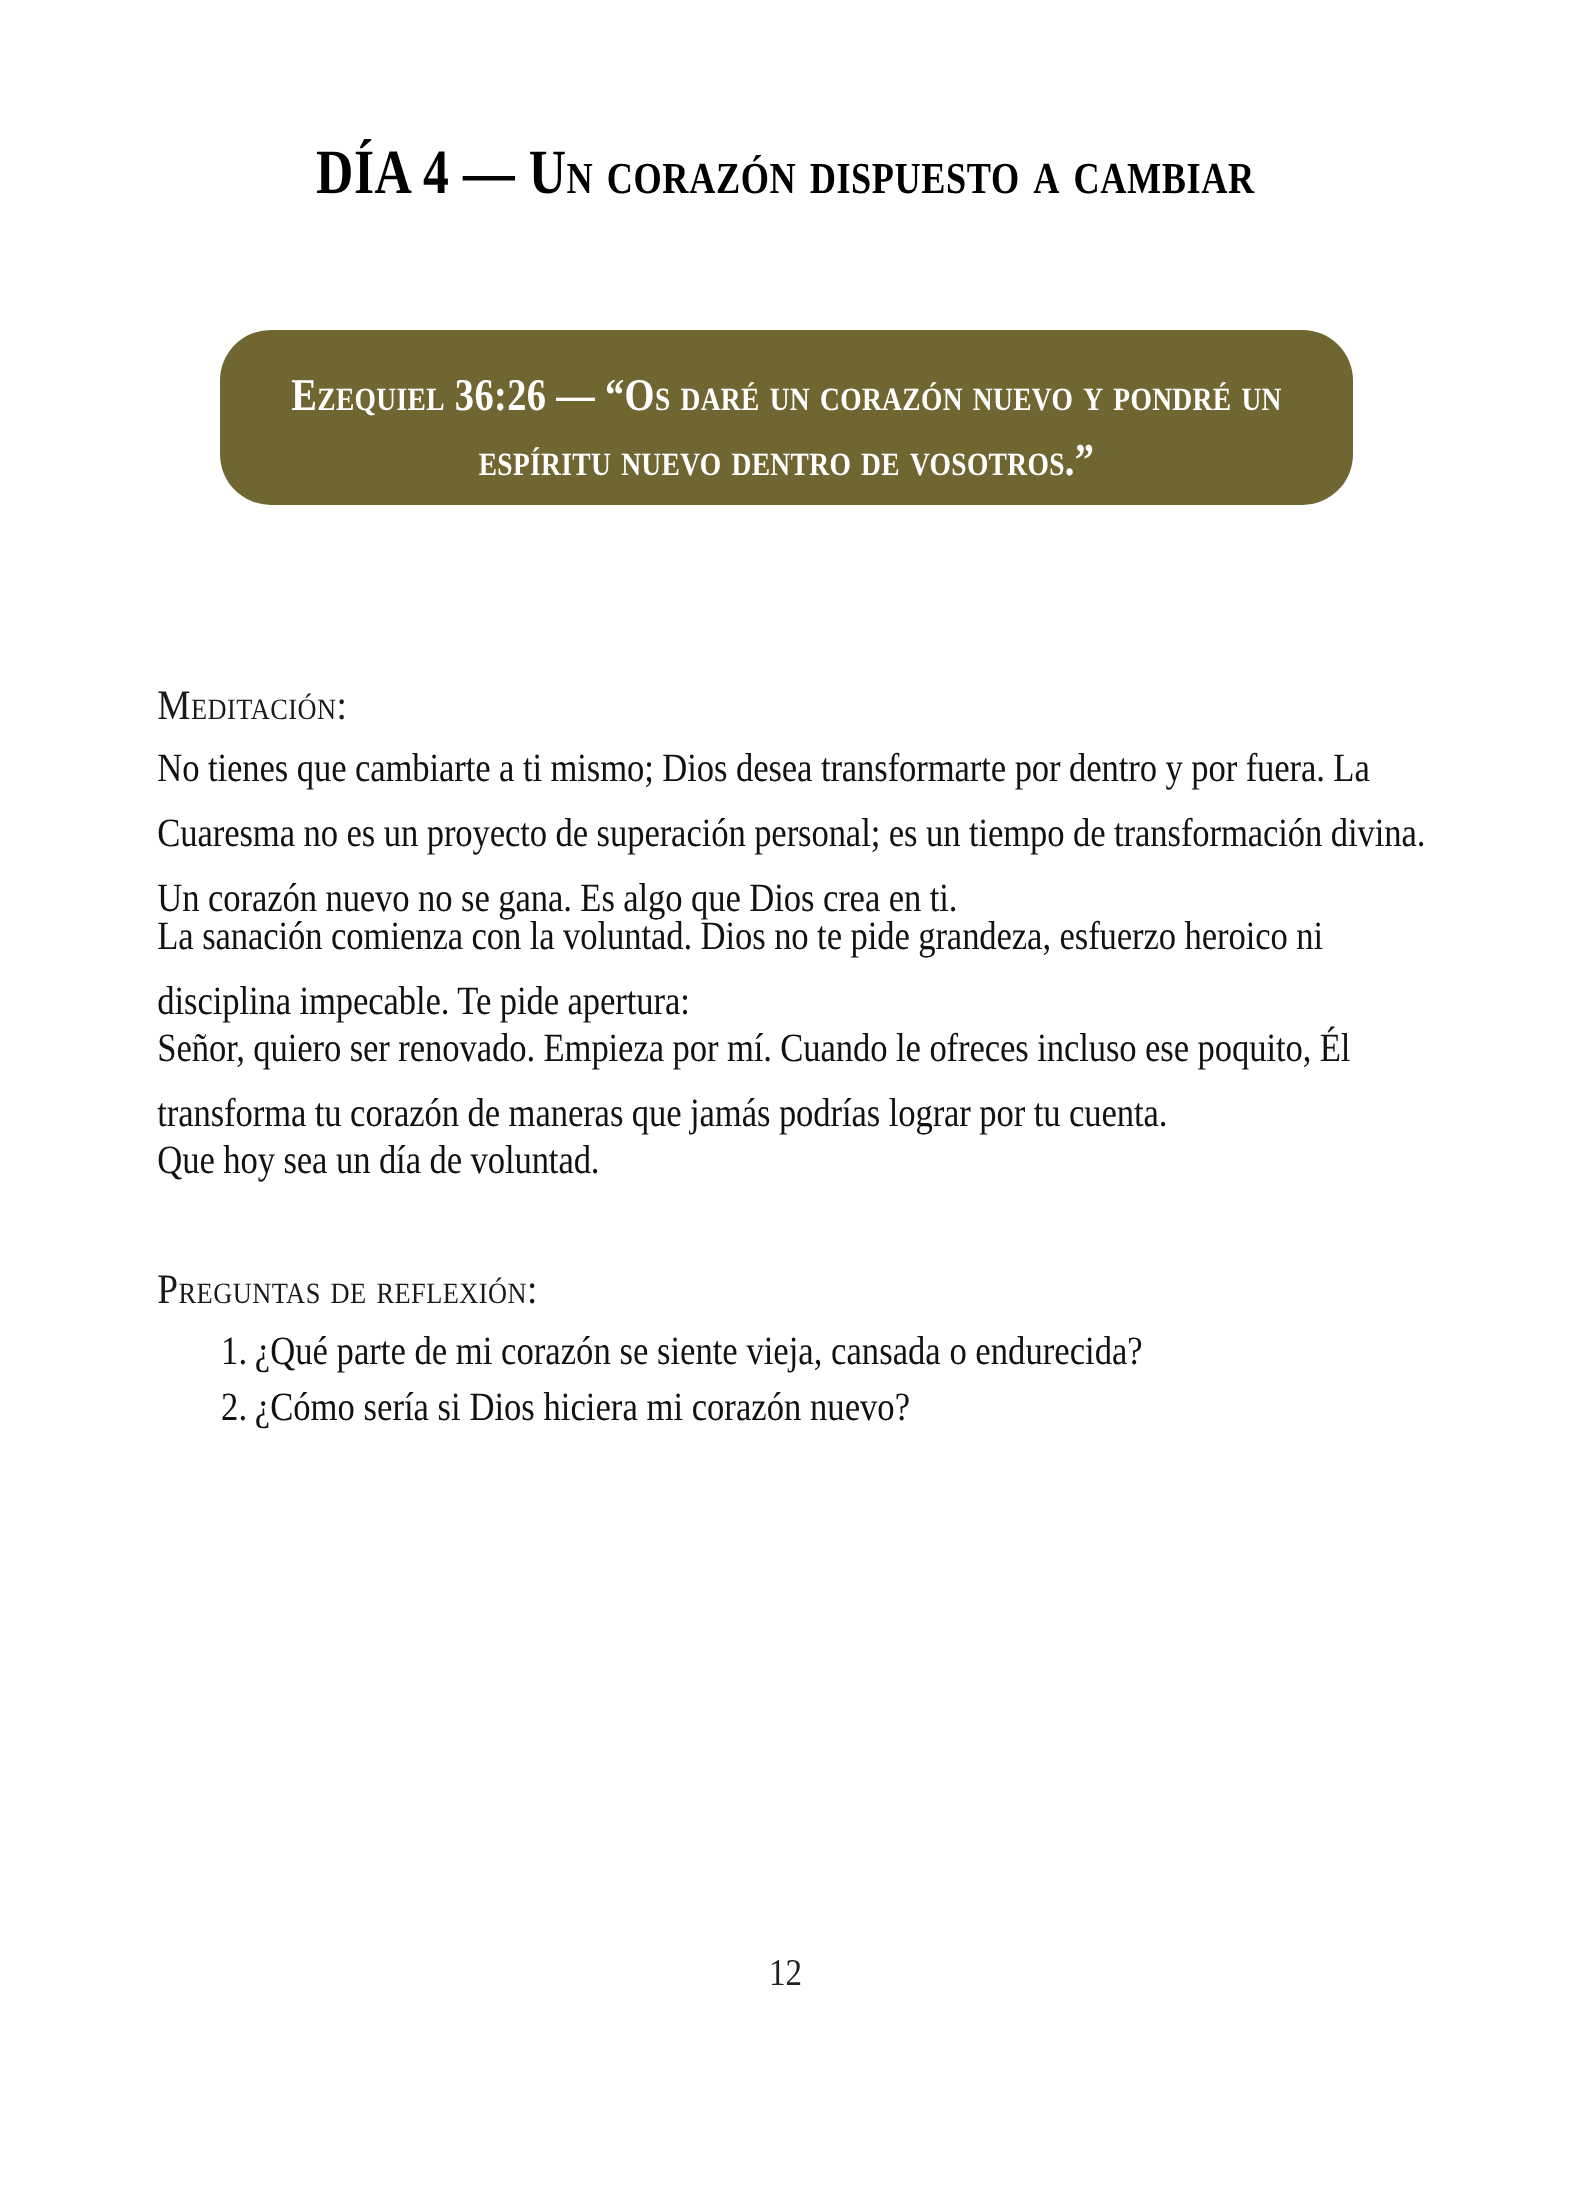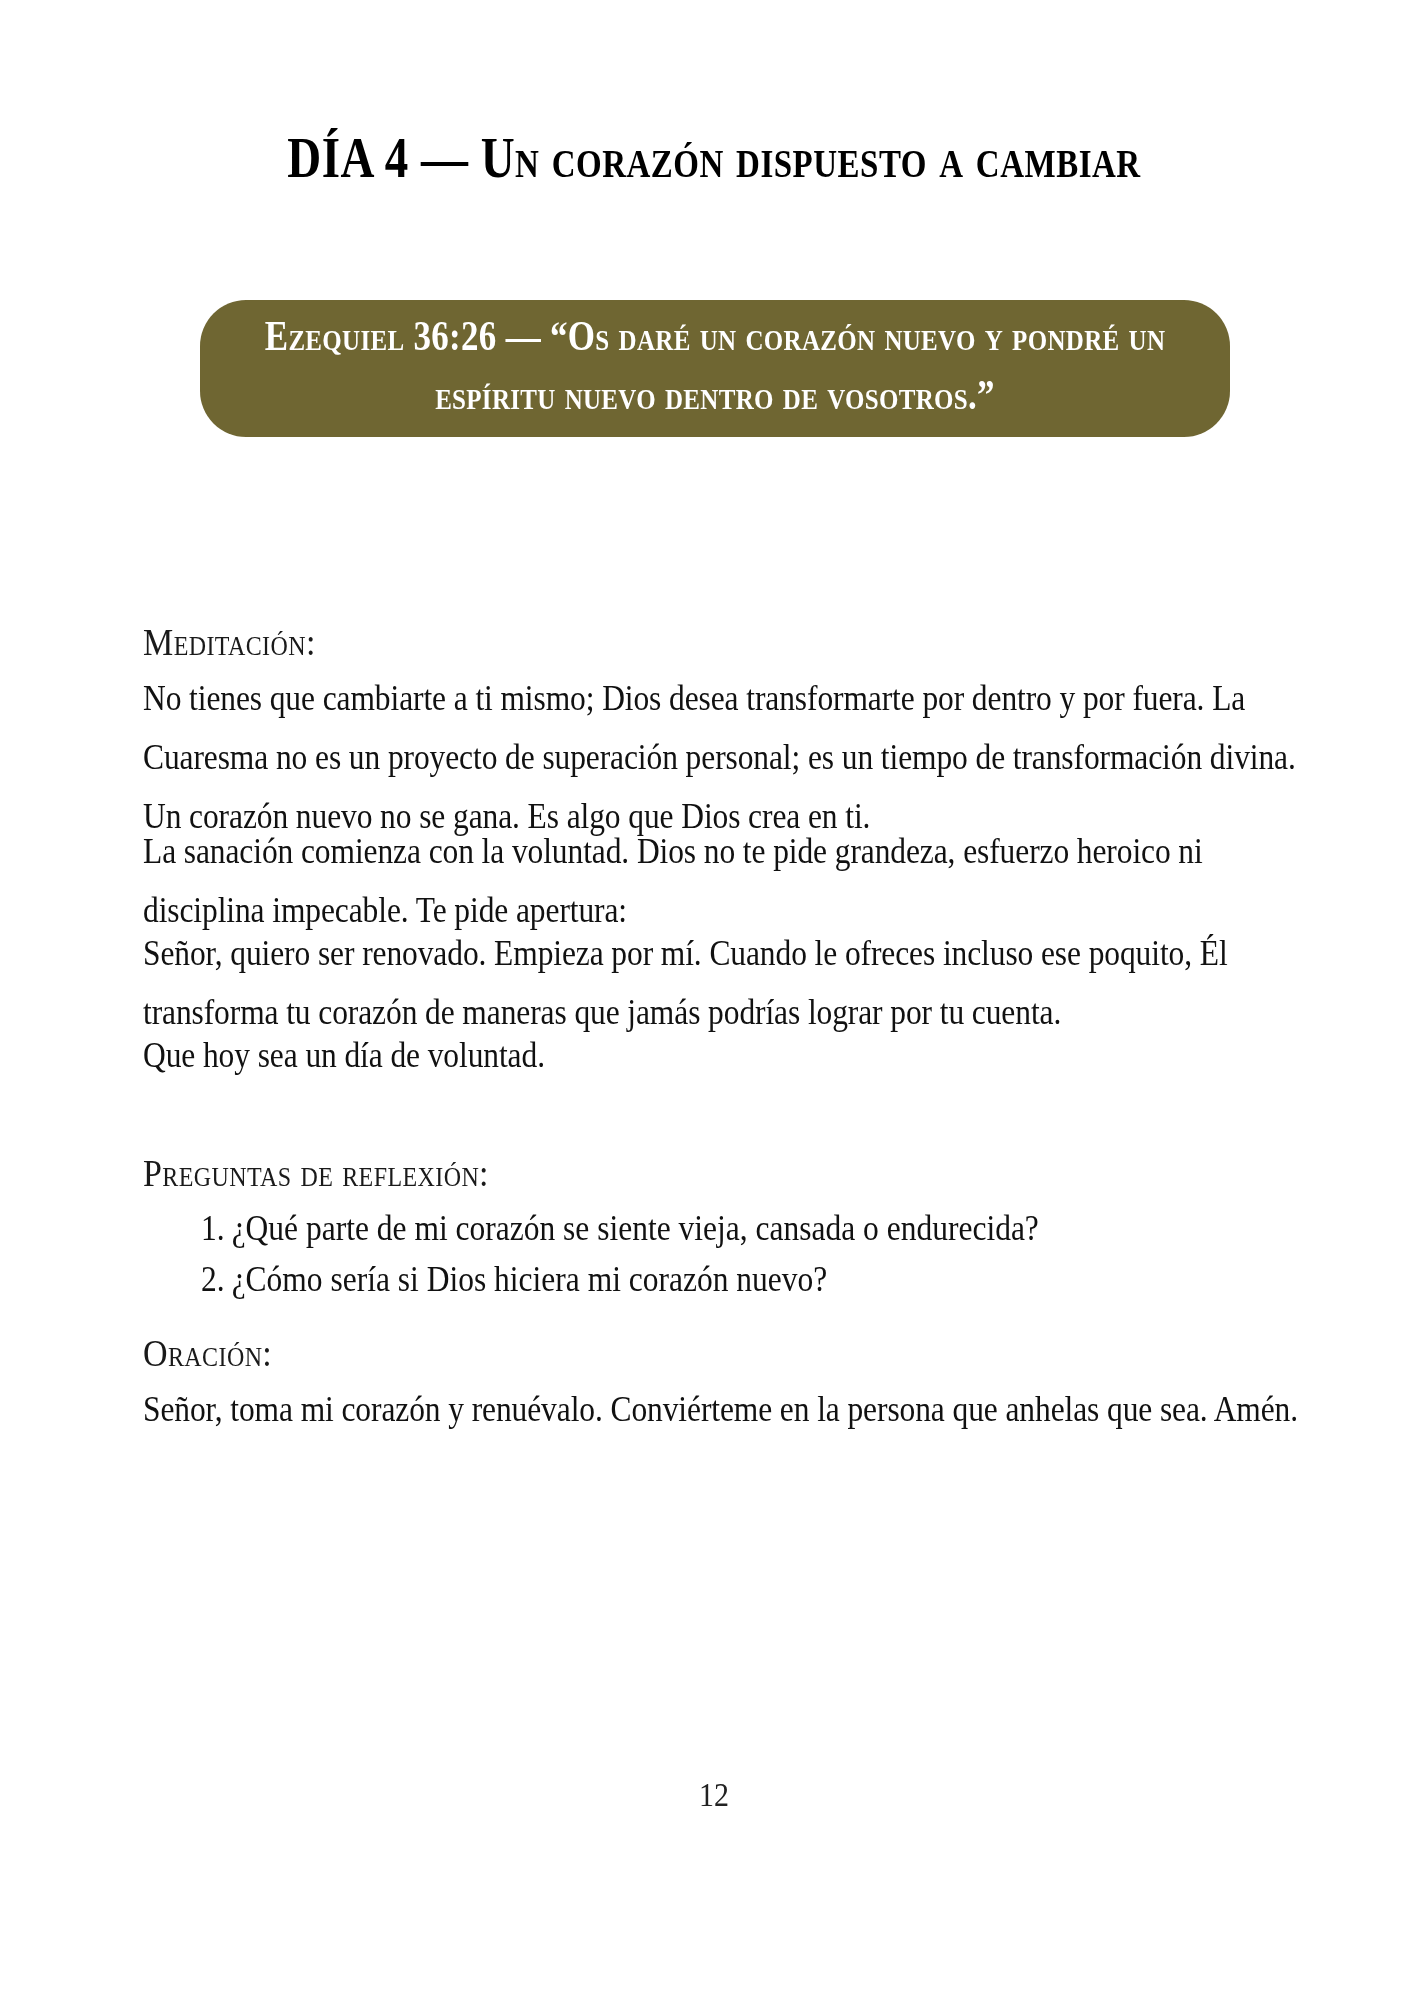--- a/index.html
+++ b/index.html
@@ -45,21 +45,21 @@
 
   
   .verse-box {
     position: absolute;
     top: 300px;
     left: 200px;
     width: 1030px;
     box-sizing: border-box;
     background: #6f6632;
     border-radius: 46px;
-    padding: 8px 52px 30px 52px;
+    padding: 30px 52px 30px 52px;
     text-align: center;
   }
   .verse-text {
     margin: 0;
     color: #ffffff;
     font-family: "Liberation Serif", "DejaVu Serif", serif;
     font-weight: bold;
     font-variant: small-caps;
     font-size: 35px;
     line-height: 1.42;
@@ -164,22 +164,18 @@
         </li>
         <li class="q-item">
           <span class="q-num">2.</span>
           <span class="q-text">¿Cómo sería si Dios hiciera mi corazón nuevo?</span>
         </li>
       </ol>
     </div>
 
     <div class="block-gap-md"></div>
 
-    <div>
-      <div class="section-heading">Oración:</div>
-      <p class="para"> Señor, toma mi corazón y renuévalo. Conviérteme en la persona que anhelas que sea. Amén.</p>
-    </div>
 
   </div>
 
   <div class="page-number">12</div>
 
 </div>
 
 </body></html>

